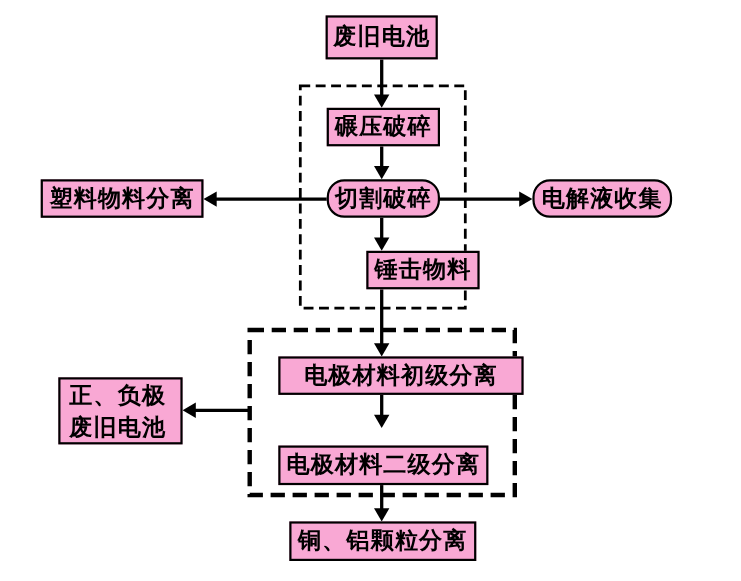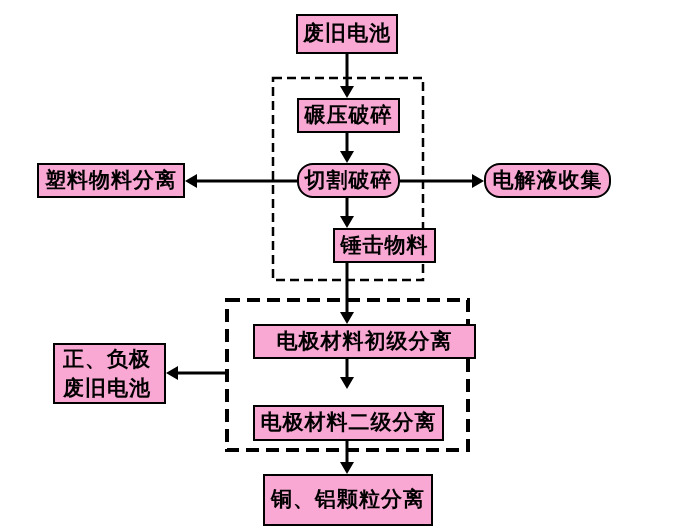--- a/index.html
+++ b/index.html
@@ -47,21 +47,21 @@
   
   #n-waste      { left: 296px; top: 14px;  width: 102px; height: 40px; }
   #n-roll       { left: 297px; top: 98px;  width: 103px; height: 35px; }
   #n-cut        { left: 297px; top: 163px; width: 103px; height: 35px; border-radius: 16px; }
   #n-hammer     { left: 297px; top: 228px; width: 103px; height: 35px; margin-left: 36px; }
   #n-plastic    { left: 37px;  top: 163px; width: 148px; height: 35px; }
   #n-electro    { left: 484px; top: 163px; width: 127px; height: 35px; border-radius: 16px; }
   #n-primary    { left: 253px; top: 324px; width: 223px; height: 35px; }
   #n-secondary  { left: 253px; top: 389px; width: 191px; height: 36px; margin-top: 16px; }
   #n-posneg     { left: 53px;  top: 343px; width: 113px; height: 61px; font-size: 21px; }
-  #n-cual       { left: 263px; top: 474px; width: 170px; height: 52px; text-align: right; }
+  #n-cual       { left: 263px; top: 474px; width: 170px; height: 36px; text-align: right; }
 </style>
 </head>
 <body>
 
 <div class="canvas">
 
   <svg class="layer" viewBox="0 0 674 528" xmlns="http://www.w3.org/2000/svg">
 
     <rect x="273" y="78" width="150" height="202" fill="none" stroke="#000000" stroke-width="2.5" stroke-dasharray="9,5"></rect>
     <rect x="227" y="300" width="241" height="150" fill="none" stroke="#000000" stroke-width="4" stroke-dasharray="13,7"></rect>

